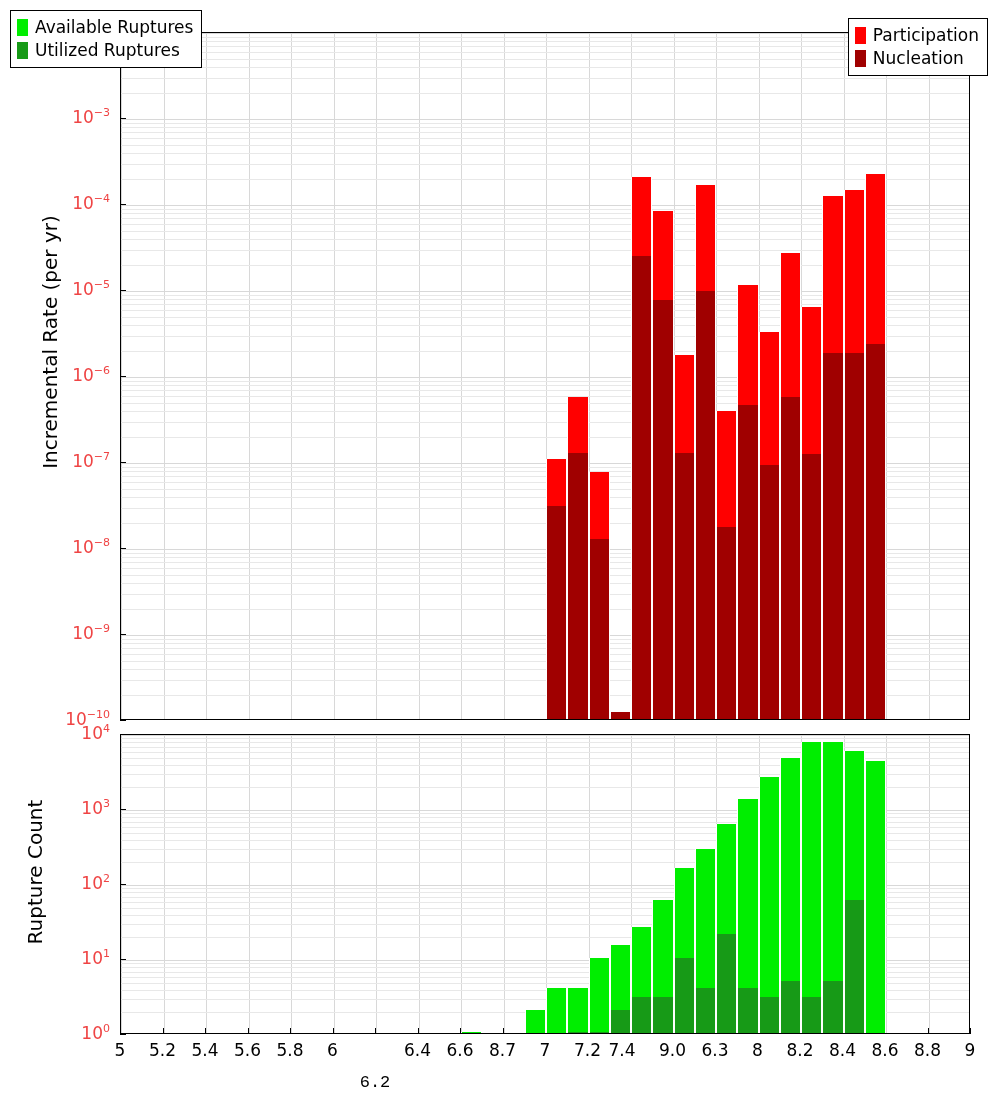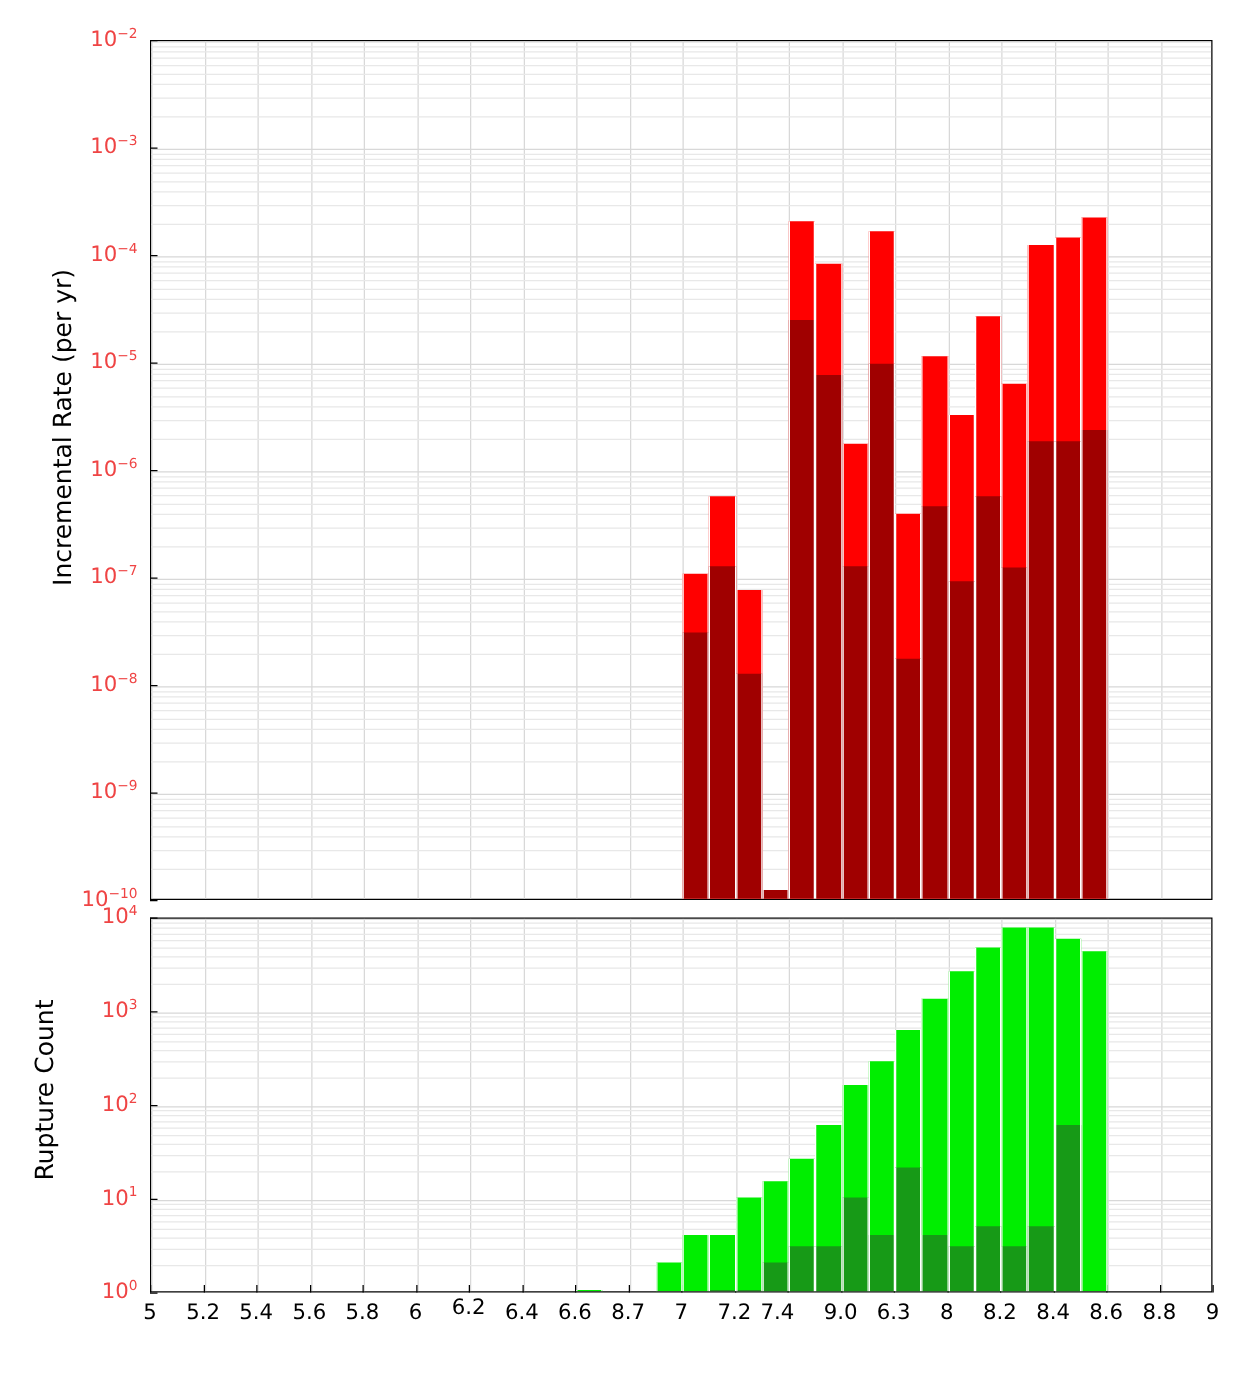--- a/index.html
+++ b/index.html
@@ -294,20 +294,30 @@
       <div class="tickmark" style="left: 120px; top: 290px; width: 6px; height: 1px;"></div>
       <div class="ylabel-tick" style="left: 0px; width: 110px; top: 192px;">10<sup>−4</sup></div>
       <div class="tickmark" style="left: 120px; top: 204px; width: 6px; height: 1px;"></div>
       <div class="ylabel-tick" style="left: 0px; width: 110px; top: 106px;">10<sup>−3</sup></div>
       <div class="tickmark" style="left: 120px; top: 118px; width: 6px; height: 1px;"></div>
       <div class="ylabel-tick" style="left: 0px; width: 110px; top: 20px;">10<sup>−2</sup></div>
       <div class="tickmark" style="left: 120px; top: 32px; width: 6px; height: 1px;"></div>
     </div>
   <div class="axis-title" id="ylabel-top">Incremental Rate (per yr)</div>
 
+  <div class="legend" id="legend-top">
+    <div class="legend-row">
+      <span class="legend-swatch" style="background:#ff0000"></span>
+      <span>Participation</span>
+    </div>
+    <div class="legend-row">
+      <span class="legend-swatch" style="background:#a00000"></span>
+      <span>Nucleation</span>
+    </div>
+  </div>
 
   <div class="plot" id="plot-bottom">
     <div class="bars" id="bars-bottom">
         <div class="bar avail" style="left: 340px; width: 21.25px; height: 1px; z-index: 1;"></div>
         <div class="bar avail" style="left: 403.75px; width: 21.25px; height: 22.5772px; z-index: 1;"></div>
         <div class="bar avail" style="left: 425px; width: 21.25px; height: 45.1545px; z-index: 1;"></div>
         <div class="bar avail" style="left: 446.25px; width: 21.25px; height: 45.1545px; z-index: 1;"></div>
         <div class="bar avail" style="left: 467.5px; width: 21.25px; height: 75px; z-index: 1;"></div>
         <div class="bar avail" style="left: 488.75px; width: 21.25px; height: 88.2068px; z-index: 1;"></div>
         <div class="bar avail" style="left: 510px; width: 21.25px; height: 106.123px; z-index: 1;"></div>
@@ -401,35 +411,45 @@
       <div class="tickmark" style="left: 120px; top: 959px; width: 6px; height: 1px;"></div>
       <div class="ylabel-tick" style="left: 0px; width: 110px; top: 872px;">10<sup>2</sup></div>
       <div class="tickmark" style="left: 120px; top: 884px; width: 6px; height: 1px;"></div>
       <div class="ylabel-tick" style="left: 0px; width: 110px; top: 797px;">10<sup>3</sup></div>
       <div class="tickmark" style="left: 120px; top: 809px; width: 6px; height: 1px;"></div>
       <div class="ylabel-tick" style="left: 0px; width: 110px; top: 722px;">10<sup>4</sup></div>
       <div class="tickmark" style="left: 120px; top: 734px; width: 6px; height: 1px;"></div>
     </div>
   <div class="axis-title" id="ylabel-bottom">Rupture Count</div>
 
+  <div class="legend" id="legend-bottom">
+    <div class="legend-row">
+      <span class="legend-swatch" style="background:#00ee00"></span>
+      <span>Available Ruptures</span>
+    </div>
+    <div class="legend-row">
+      <span class="legend-swatch" style="background:#179a17"></span>
+      <span>Utilized Ruptures</span>
+    </div>
+  </div>
 
   <div id="xticks">
       <div class="xtick-label" style="left: 120px; top: 1040px;">5</div>
       <div class="tickmark" style="left: 120px; top: 1028px; width: 1px; height: 6px;"></div>
       <div class="xtick-label" style="left: 162.5px; top: 1040px;">5.2</div>
       <div class="tickmark" style="left: 162.5px; top: 1028px; width: 1px; height: 6px;"></div>
       <div class="xtick-label" style="left: 205px; top: 1040px;">5.4</div>
       <div class="tickmark" style="left: 205px; top: 1028px; width: 1px; height: 6px;"></div>
       <div class="xtick-label" style="left: 247.5px; top: 1040px;">5.6</div>
       <div class="tickmark" style="left: 247.5px; top: 1028px; width: 1px; height: 6px;"></div>
       <div class="xtick-label" style="left: 290px; top: 1040px;">5.8</div>
       <div class="tickmark" style="left: 290px; top: 1028px; width: 1px; height: 6px;"></div>
       <div class="xtick-label" style="left: 332.5px; top: 1040px;">6</div>
       <div class="tickmark" style="left: 332.5px; top: 1028px; width: 1px; height: 6px;"></div>
-      <div class="xtick-label" style="left: 375px; top: 1036px;">6.2</div>
+      <div class="xtick-label" style="left: 375px; top: 1073px; font-family: Liberation Mono, monospace;">6.2</div>
       <div class="tickmark" style="left: 375px; top: 1028px; width: 1px; height: 6px;"></div>
       <div class="xtick-label" style="left: 417.5px; top: 1040px;">6.4</div>
       <div class="tickmark" style="left: 417.5px; top: 1028px; width: 1px; height: 6px;"></div>
       <div class="xtick-label" style="left: 460px; top: 1040px;">6.6</div>
       <div class="tickmark" style="left: 460px; top: 1028px; width: 1px; height: 6px;"></div>
       <div class="xtick-label" style="left: 502.5px; top: 1040px;">8.7</div>
       <div class="tickmark" style="left: 502.5px; top: 1028px; width: 1px; height: 6px;"></div>
       <div class="xtick-label" style="left: 545px; top: 1040px;">7</div>
       <div class="tickmark" style="left: 545px; top: 1028px; width: 1px; height: 6px;"></div>
       <div class="xtick-label" style="left: 587.5px; top: 1040px;">7.2</div>

